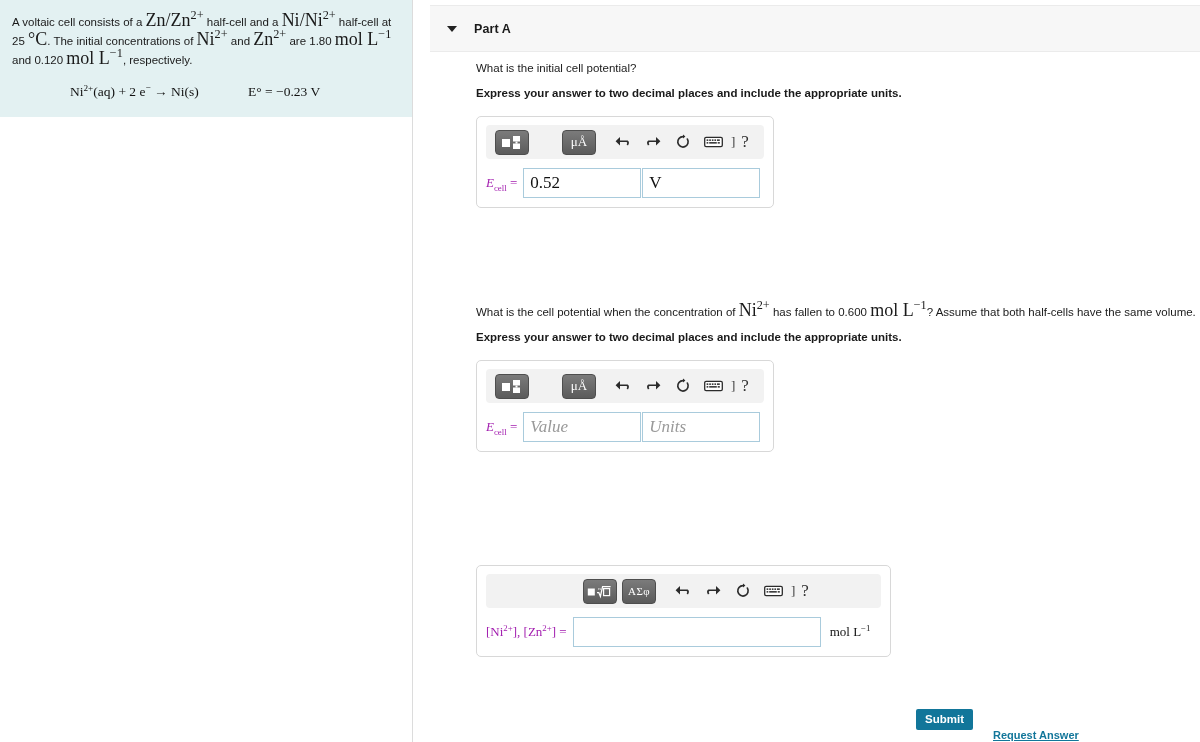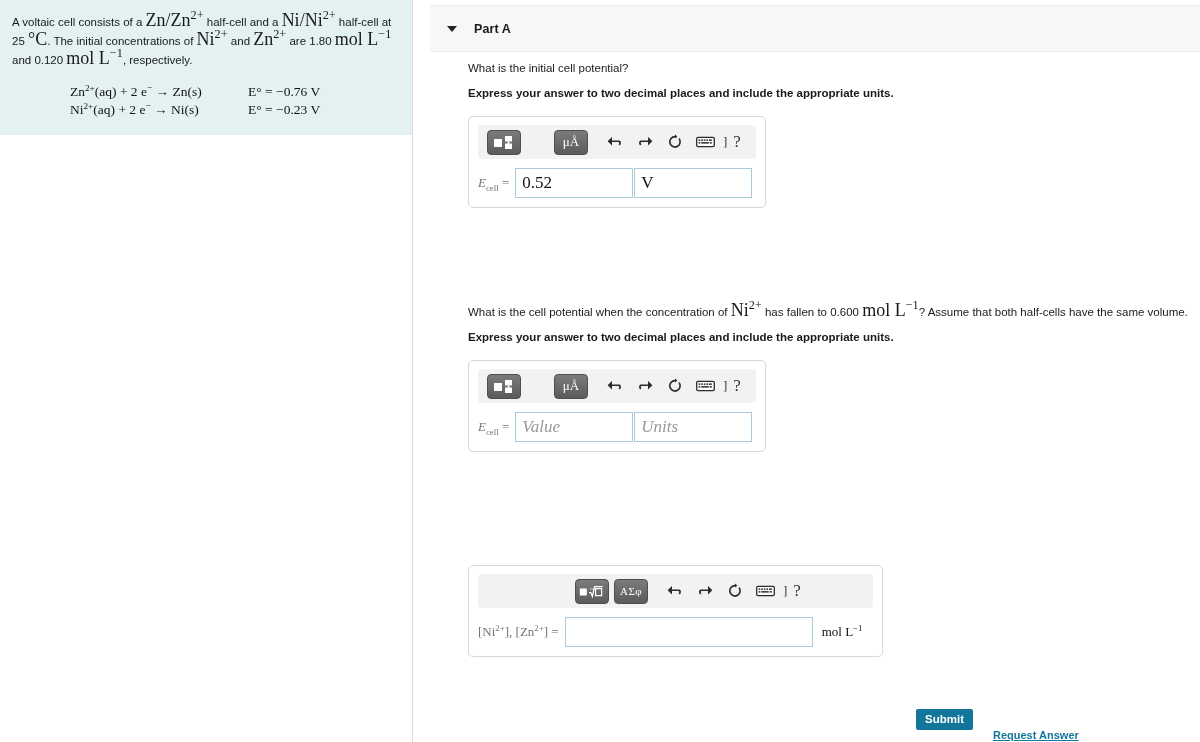--- a/index.html
+++ b/index.html
@@ -99,21 +99,21 @@
     cursor: pointer;
   }
   #part-title {
     margin-left: 17px;
     font-size: 12.5px;
     font-weight: bold;
     color: #1a1a1a;
     letter-spacing: 0.1px;
   }
 
-  .question-block { position: absolute; left: 54px; }
+  .question-block { position: absolute; left: 62px; }
   .q-prompt {
     font-size: 11.5px;
     color: #1a1a1a;
     line-height: 16px;
     white-space: nowrap;
   }
   .q-instruction {
     font-size: 11.5px;
     font-weight: bold;
     color: #1a1a1a;
@@ -192,21 +192,21 @@
   }
 
   .answer-row {
     display: flex;
     align-items: center;
     margin-top: 9px;
   }
   .answer-label {
     font-family: "Liberation Serif", serif;
     font-size: 13px;
-    color: #737373;
+    color: #a21caf;
     white-space: nowrap;
     padding-right: 6px;
   }
   .answer-label .ecell-i { font-style: italic; }
   .field {
     border: 1px solid #a9cbdc;
     background: #ffffff;
     height: 30px;
     box-sizing: border-box;
     font-family: "Liberation Serif", serif;
@@ -274,24 +274,20 @@
       </span>
       <span>
         The initial concentrations of <span class="mathv">Ni<sup>2+</sup></span> and
         <span class="mathv">Zn<sup>2+</sup></span> are 1.80 <span class="mathv">mol L<sup>−1</sup></span> and 0.120
         <span class="mathv">mol L<sup>−1</sup></span>, respectively.
       </span>
     </div>
 
     <div id="equations">
       <div class="eq-row">
-        <span class="eq-lhs">Zn<sup>2+</sup>(<span class="it">aq</span>) + 2 <span class="it">e</span><sup>−</sup> → Zn(<span class="it">s</span>)</span>
-        <span class="eq-rhs"><span class="it">E</span>° = −0.76 V</span>
-      </div>
-      <div class="eq-row">
         <span class="eq-lhs">Ni<sup>2+</sup>(<span class="it">aq</span>) + 2 <span class="it">e</span><sup>−</sup> → Ni(<span class="it">s</span>)</span>
         <span class="eq-rhs"><span class="it">E</span>° = −0.23 V</span>
       </div>
     </div>
   </div>
 </div>
 
 <div id="right-panel">
 
   <div id="part-header">

